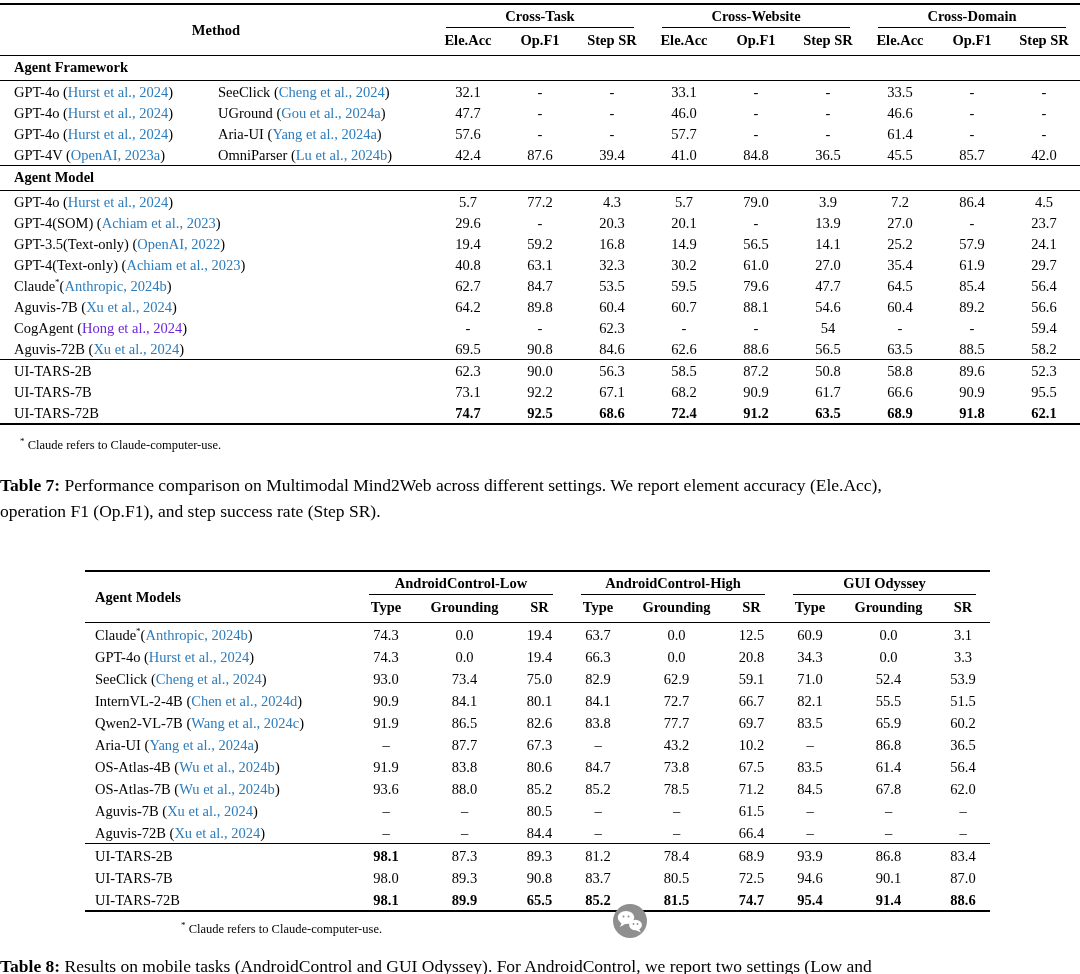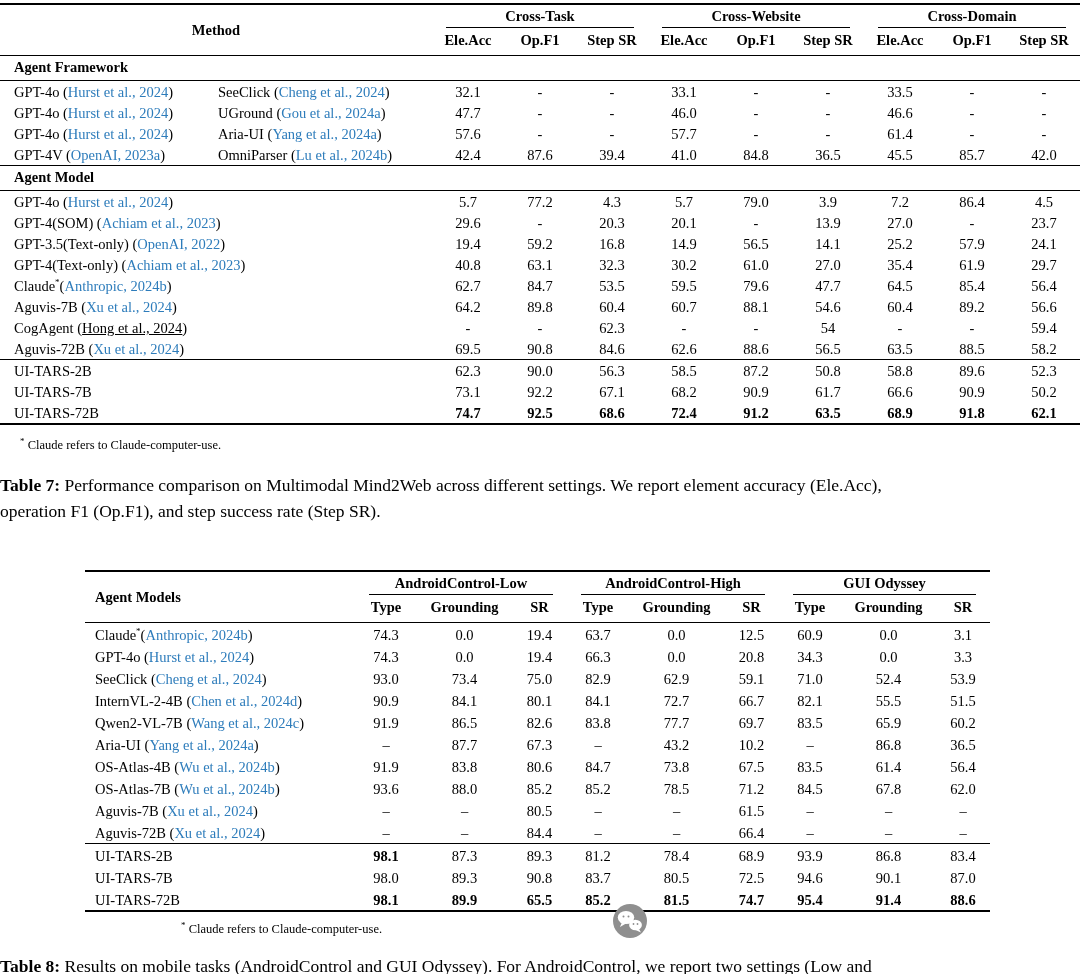--- a/index.html
+++ b/index.html
@@ -284,21 +284,21 @@
           <td class="num">89.8</td>
           <td class="num">60.4</td>
           <td class="num">60.7</td>
           <td class="num">88.1</td>
           <td class="num">54.6</td>
           <td class="num">60.4</td>
           <td class="num">89.2</td>
           <td class="num">56.6</td>
         </tr>
         <tr>
-          <td class="name" colspan="2"><span>CogAgent </span>(<span class="cite" style="color: #000000; text-decoration: underline;">Hong et al., 2024</span>)</td>
+          <td class="name" colspan="2"><span>CogAgent </span>(<span class="cite" style="color: #6d28d9;">Hong et al., 2024</span>)</td>
           <td class="num">-</td>
           <td class="num">-</td>
           <td class="num">62.3</td>
           <td class="num">-</td>
           <td class="num">-</td>
           <td class="num">54</td>
           <td class="num">-</td>
           <td class="num">-</td>
           <td class="num">59.4</td>
         </tr>
@@ -331,21 +331,21 @@
         <tr>
           <td class="name" colspan="2"><span>UI-TARS-7B</span></td>
           <td class="num">73.1</td>
           <td class="num">92.2</td>
           <td class="num">67.1</td>
           <td class="num">68.2</td>
           <td class="num">90.9</td>
           <td class="num">61.7</td>
           <td class="num">66.6</td>
           <td class="num">90.9</td>
-          <td class="num">50.2</td>
+          <td class="num">95.5</td>
         </tr>
         <tr>
           <td class="name" colspan="2"><span>UI-TARS-72B</span></td>
           <td class="num b">74.7</td>
           <td class="num b">92.5</td>
           <td class="num b">68.6</td>
           <td class="num b">72.4</td>
           <td class="num b">91.2</td>
           <td class="num b">63.5</td>
           <td class="num b">68.9</td>

